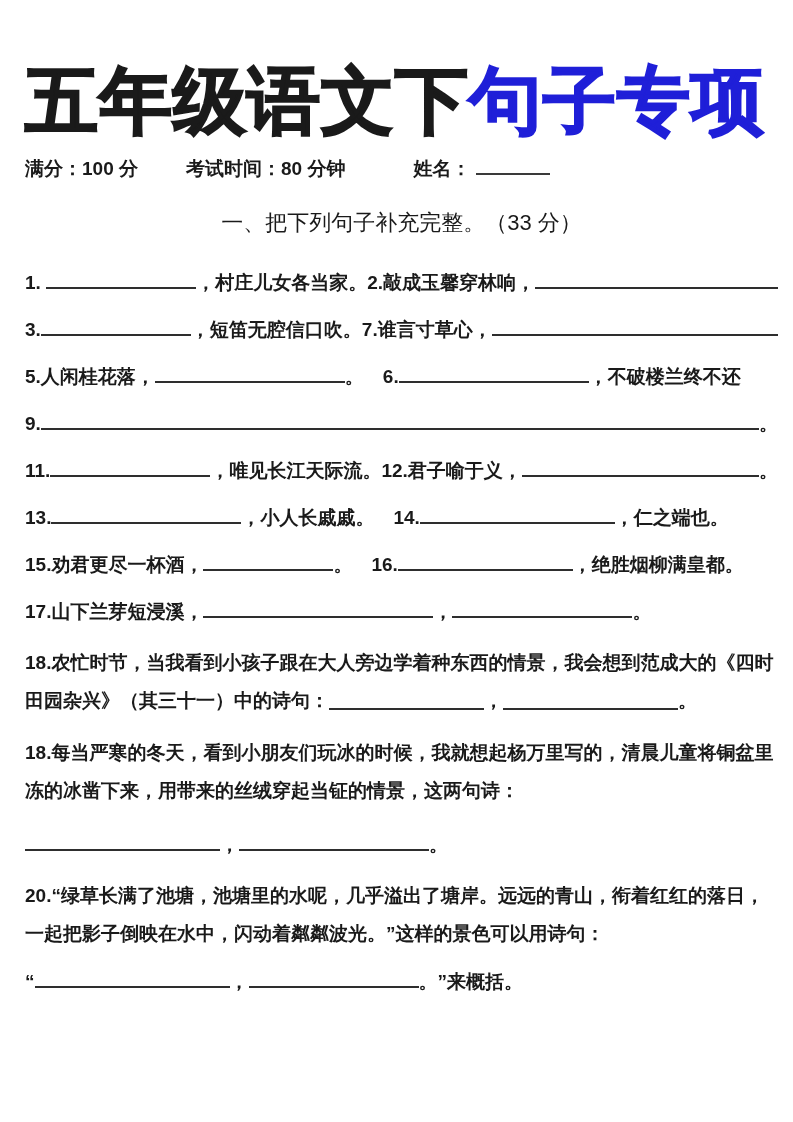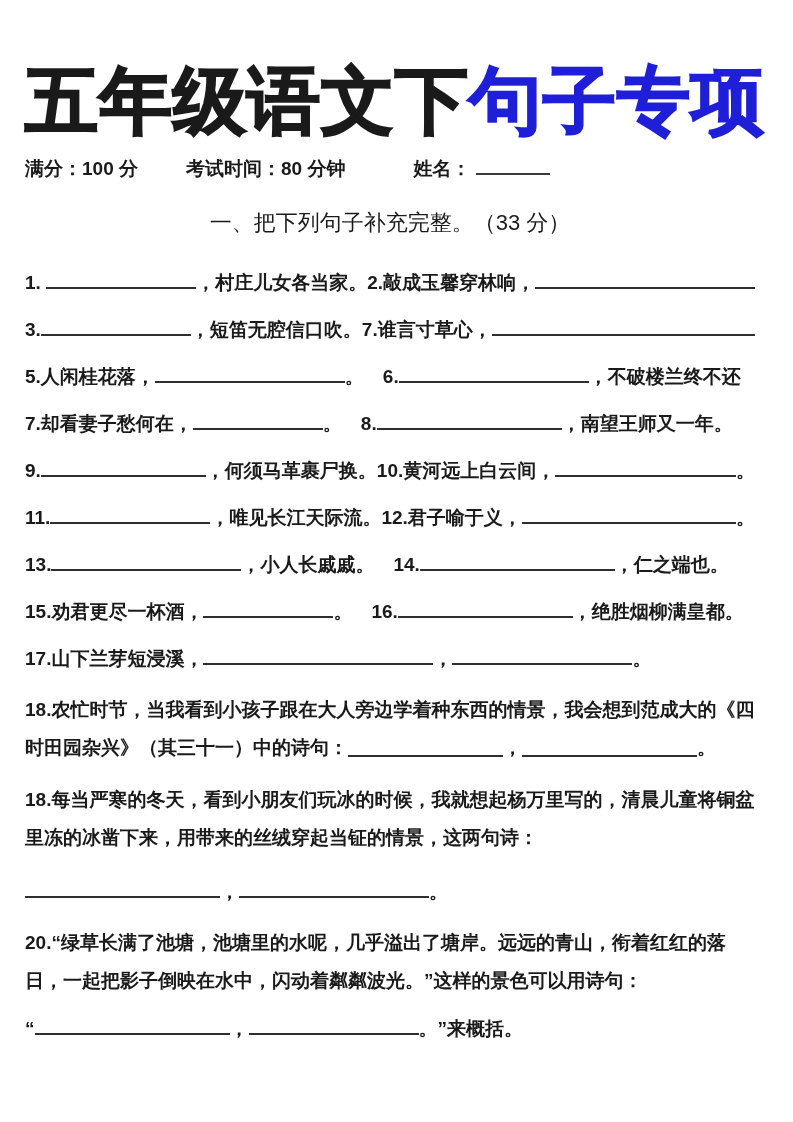--- a/index.html
+++ b/index.html
@@ -1,21 +1,21 @@
 <!DOCTYPE html>
 <html style="--title-blue: #1f1fd8;"><head>
 <meta charset="utf-8">
 <style>
   html,body{margin:0;padding:0;background:#ffffff;}
   body{
     width:793px;height:1122px;overflow:hidden;
     font-family:"Liberation Sans","DejaVu Sans",sans-serif;
     color:#1a1a1a;
   }
-  .sheet{box-sizing:border-box;width:793px;height:819px;padding:26px 38px 0 25px;}
+  .sheet{box-sizing:border-box;width:793px;height:819px;padding:26px 15px 0 25px;}
   
   .title{
     margin:34px 0 14px 0;
     font-size:73px;line-height:1.12;font-weight:900;
     letter-spacing:1px;white-space:nowrap;
     -webkit-text-stroke:2px currentColor;
   }
   .title .blue{color:var(--title-blue,#1f1fd8);-webkit-text-stroke:2px var(--title-blue,#1f1fd8);}
   
   .meta{display:flex;align-items:baseline;font-size:19px;font-weight:600;margin:10px 0 26px 0;}
@@ -73,30 +73,22 @@
         <span class="blank grow" style="width: 220px;"></span>
       </div>
       <div class="line">
         <span class="seg">5.人闲桂花落，</span>
         <span class="blank" style="width: 190px;"></span>
         <span class="seg">。　6.</span>
         <span class="blank" style="width: 190px;"></span>
         <span class="seg">，不破楼兰终不还</span>
       </div>
       <div class="line">
-        <span class="seg">7.却看妻子愁何在，</span>
-        <span class="blank" style="width: 130px;"></span>
-        <span class="seg">。　8.</span>
-        <span class="blank" style="width: 185px;"></span>
-        <span class="seg">，南望王师又一年。</span>
-      </div>
-      <div class="line">
         <span class="seg">9.</span>
         <span class="blank" style="width: 165px;"></span>
-        <span class="seg">，何须马革裹尸换。10.黄河远上白云间，</span>
         <span class="blank grow" style="width: 160px;"></span>
         <span class="seg">。</span>
       </div>
       <div class="line">
         <span class="seg">11.</span>
         <span class="blank" style="width: 160px;"></span>
         <span class="seg">，唯见长江天际流。12.君子喻于义，</span>
         <span class="blank grow" style="width: 200px;"></span>
         <span class="seg">。</span>
       </div>

